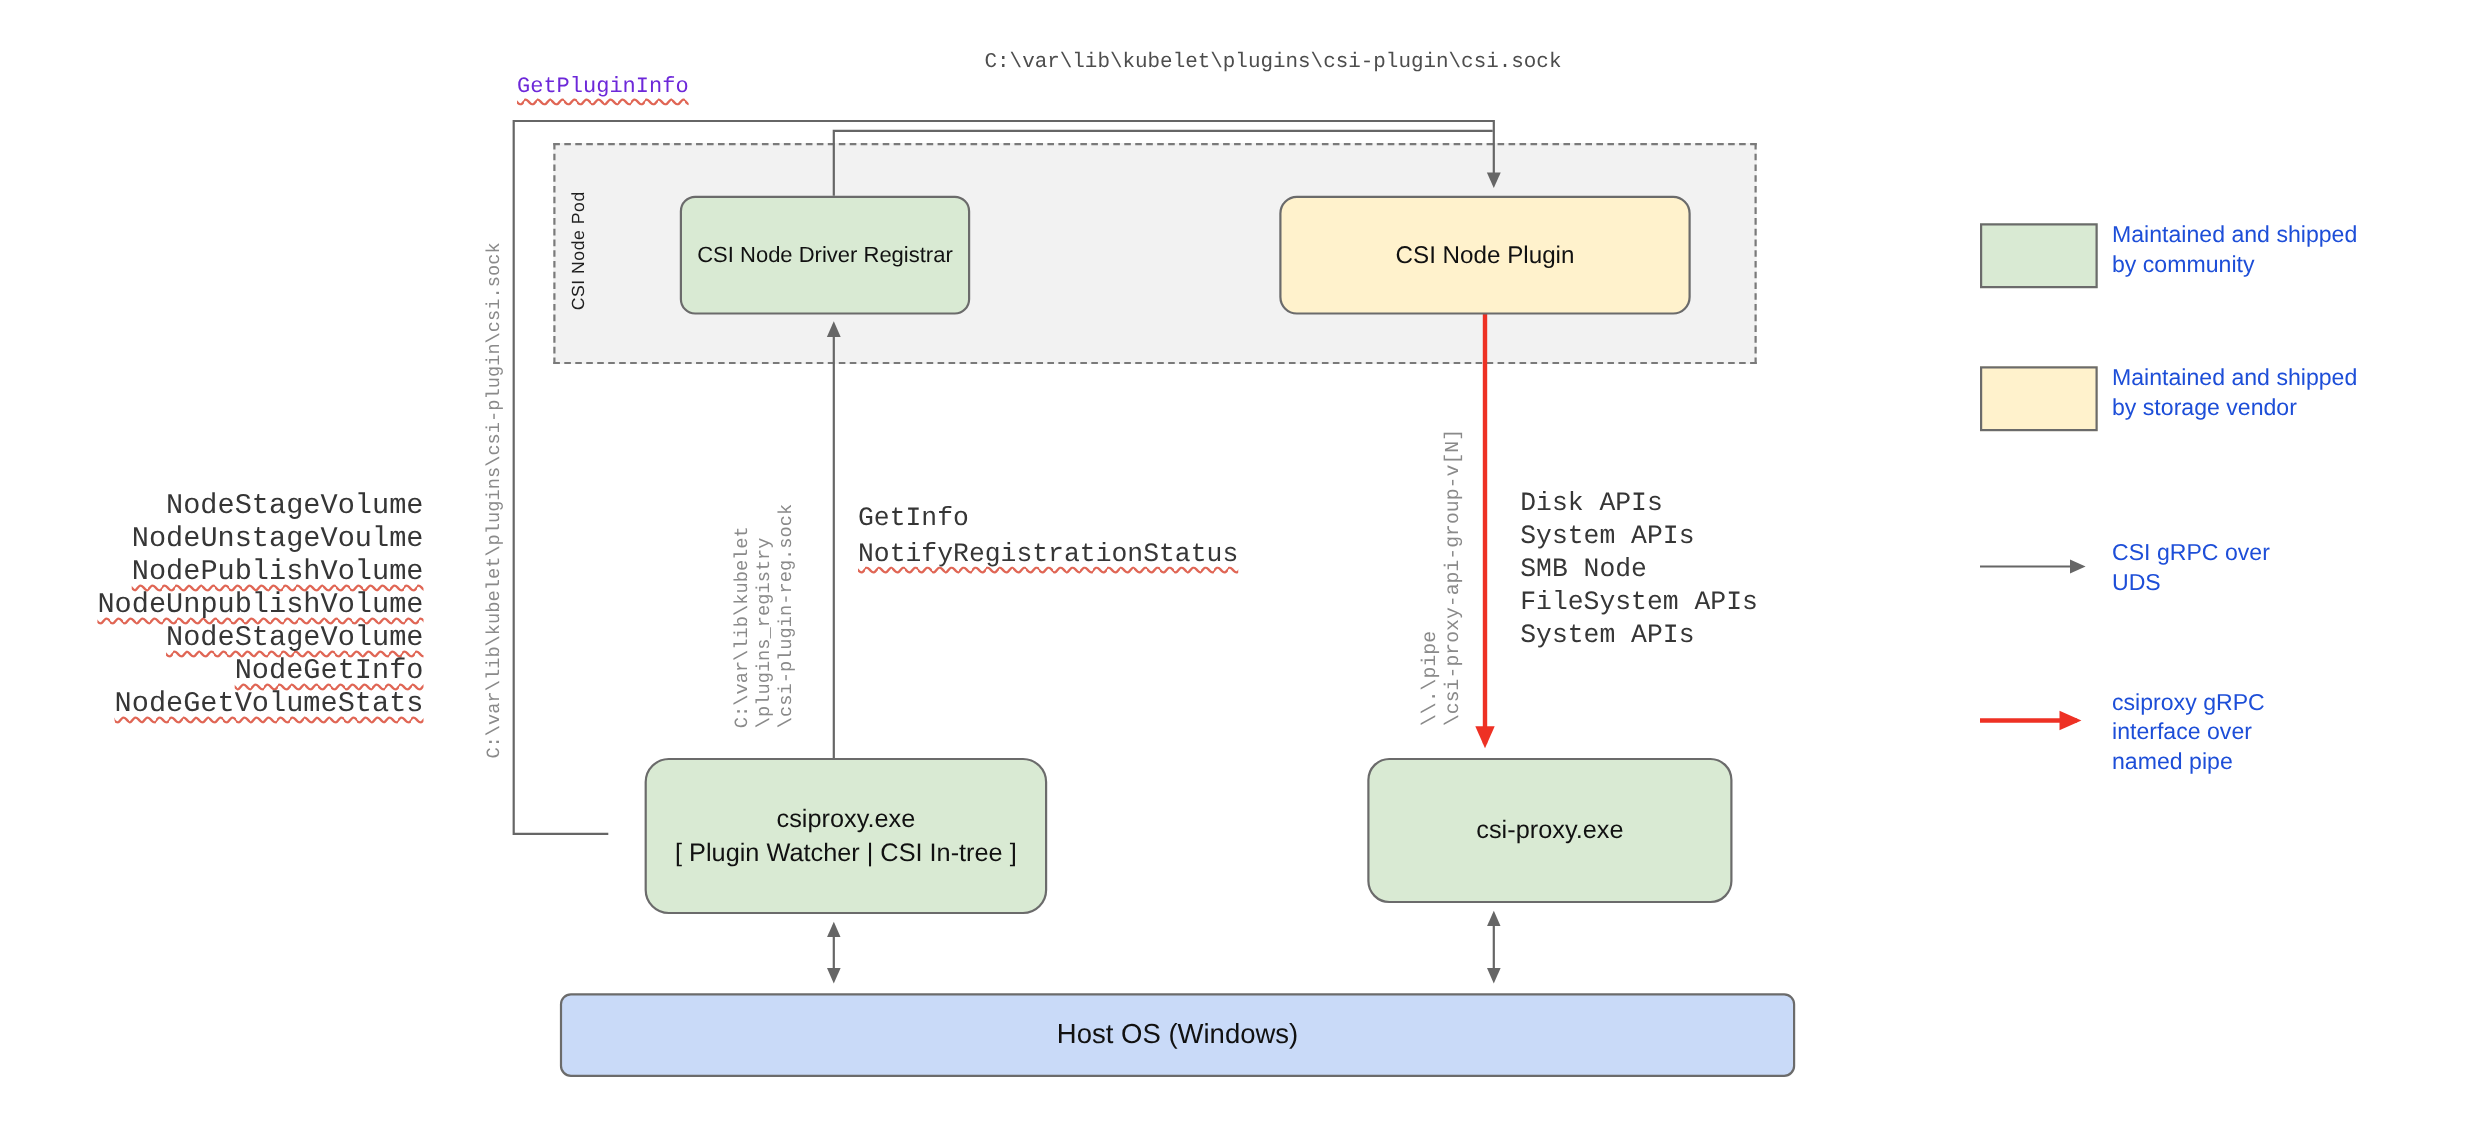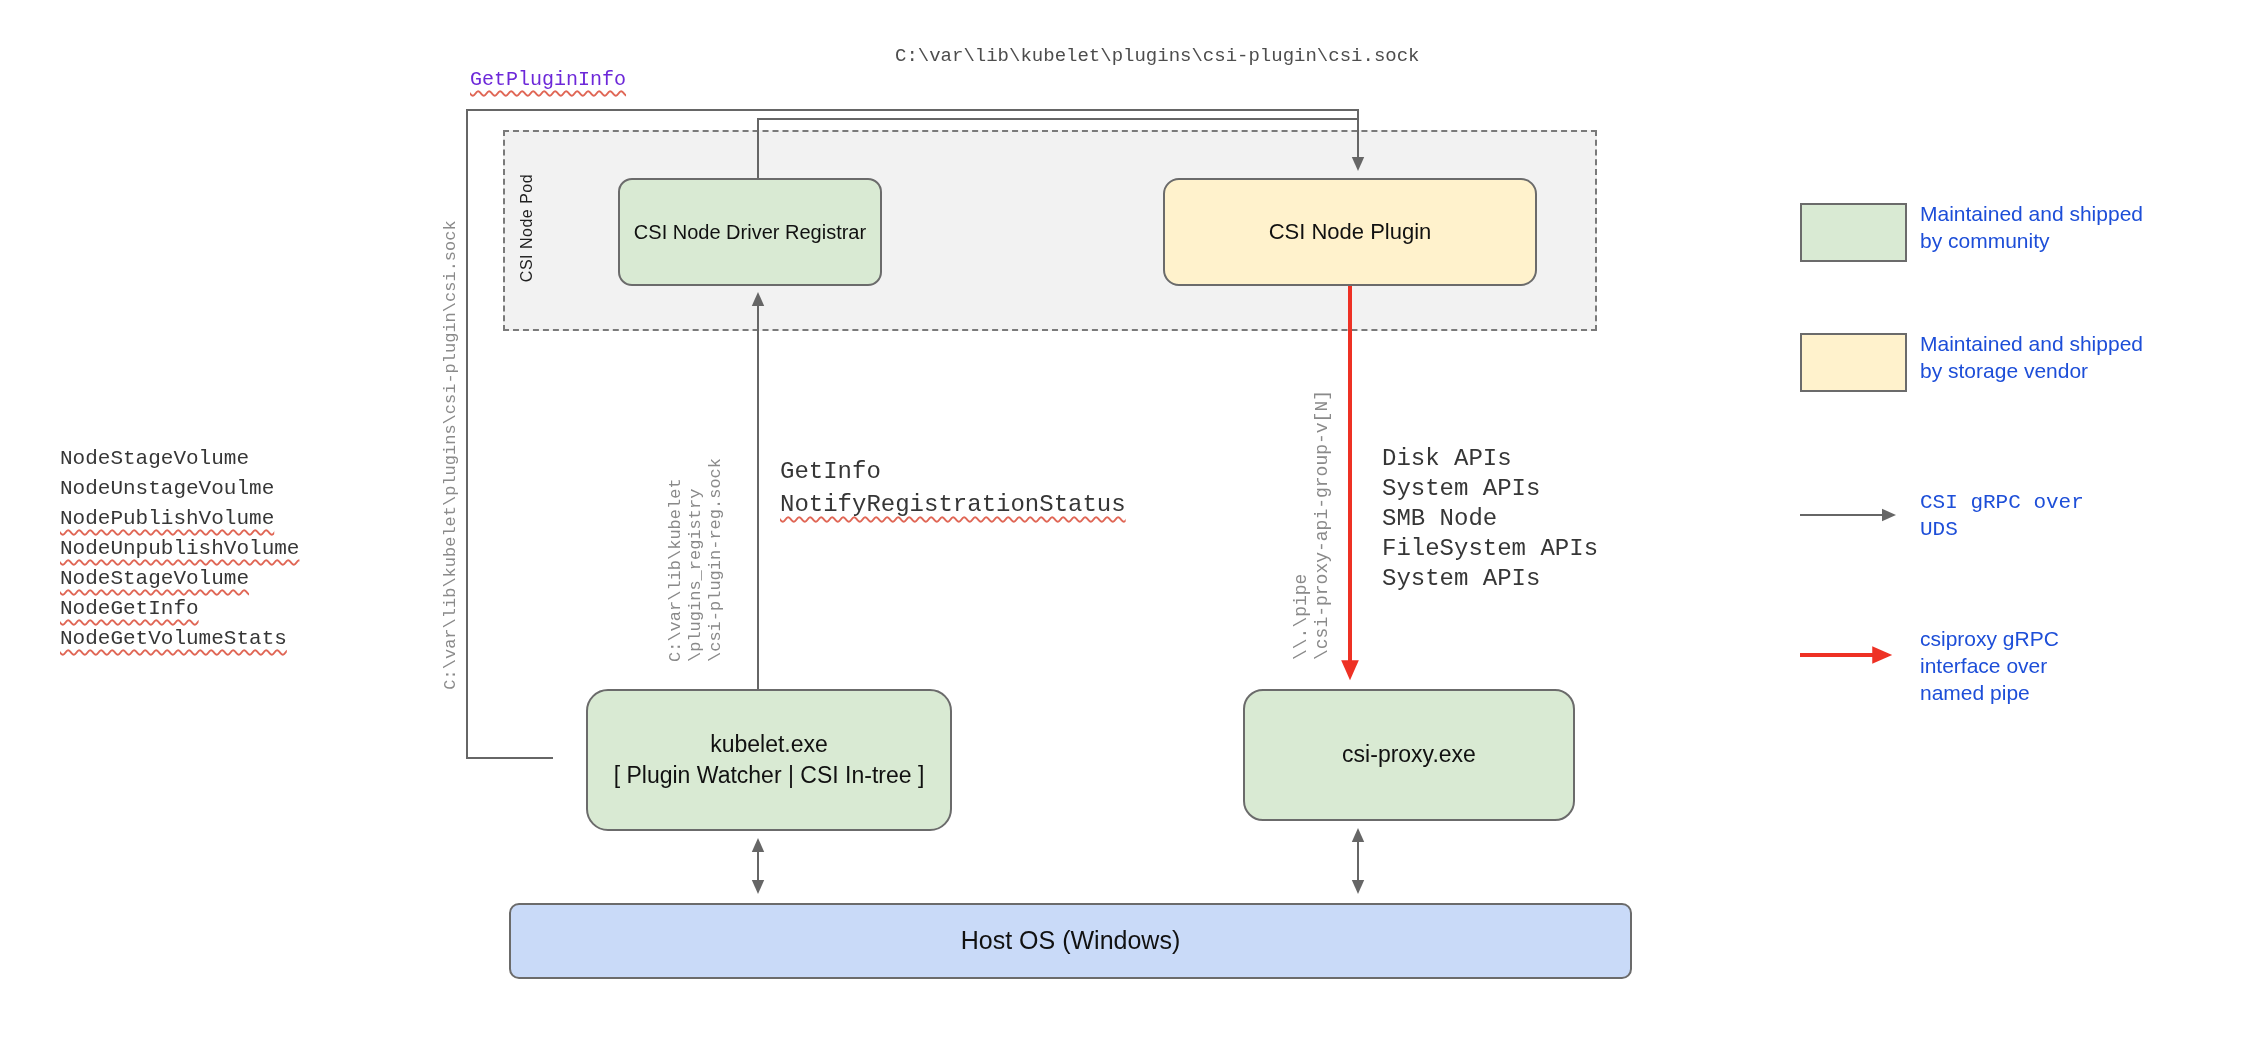--- a/index.html
+++ b/index.html
@@ -33,31 +33,31 @@
   .sq{text-decoration-line:underline;text-decoration-style:wavy;
       text-decoration-color:var(--squiggle-red,#e06655);
       text-decoration-thickness:1.5px;text-underline-offset:5px;}
   .getplugininfo{left:470px;top:68px;font-size:20px;color:#6d28d9;z-index:4;}
   .socktop{left:895px;top:45px;font-size:19px;color:#4d4d4d;z-index:4;}
   .vlabel{z-index:4;transform:translate(-50%,-50%) rotate(-90deg);
           white-space:pre;line-height:1.18;}
   .sockleft{left:451px;top:455px;font-size:17px;}
   .regsock{left:696px;top:560px;font-size:17px;}
   .pipelabel{left:1312px;top:525px;font-size:18px;}
-  .rpclist{left:60px;top:444px;width:325px;font-size:21px;
+  .rpclist{left:60px;top:444px;width:325px;text-align:right;font-size:26px;
            line-height:30px;z-index:4;}
   .getinfo{left:780px;top:455px;font-size:24px;line-height:33px;z-index:4;}
   .apilist{left:1382px;top:444px;font-size:24px;line-height:30px;z-index:4;}
   
   .swatch{position:absolute;width:103px;height:55px;border:2px solid #6b6b6b;z-index:3;}
   .sw1{left:1800px;top:203px;background:var(--community-green,#d9ead3);}
   .sw2{left:1800px;top:333px;background:var(--vendor-yellow,#fff2cc);}
   .legendtext{position:absolute;left:1920px;font-size:21px;line-height:27px;color:#1d4ed8;
               white-space:pre-line;z-index:3;}
-  .lt1{top:200px;} .lt2{top:330px;} .lt3{top:489px;font-family:Liberation Mono, monospace;} .lt4{top:625px;}
+  .lt1{top:200px;} .lt2{top:330px;} .lt3{top:489px;} .lt4{top:625px;}
 </style>
 </head>
 <body>
 
 <div class="canvas">
 
   <div class="pod"></div>
   <div class="pod-label">CSI Node Pod</div>
 
   <svg class="wires" viewBox="0 0 2252 1044" fill="none">
@@ -86,21 +86,21 @@
     <path d="M1800 655 L1888 655" stroke="#ee3124" stroke-width="4" marker-end="url(#ar)"></path>
   </svg>
 
   <div class="box green registrar">
     <span class="ttl">CSI Node Driver Registrar</span>
   </div>
   <div class="box yellow plugin">
     <span class="ttl">CSI Node Plugin</span>
   </div>
   <div class="box green kubelet">
-    <span class="ttl">kubelet.exe
+    <span class="ttl">csiproxy.exe
 [ Plugin Watcher | CSI In-tree ]</span>
   </div>
   <div class="box green csiproxy">
     <span class="ttl">csi-proxy.exe</span>
   </div>
   <div class="box hostos">
     <span class="ttl">Host OS (Windows)</span>
   </div>
 
   <div class="abs mono getplugininfo sq">GetPluginInfo</div>

